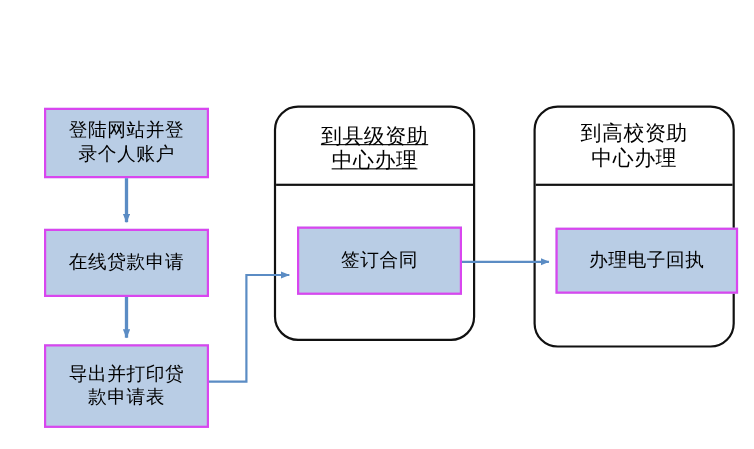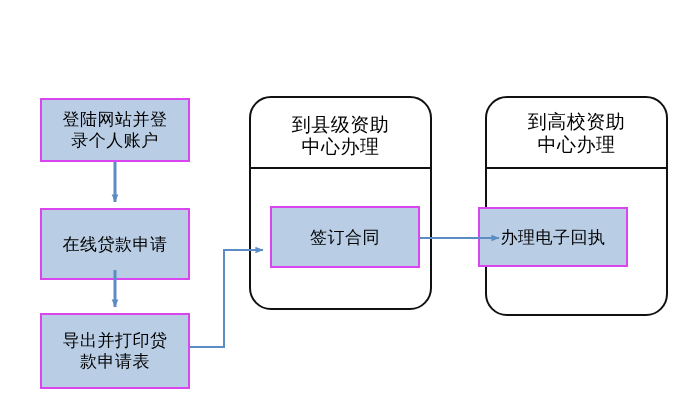--- a/index.html
+++ b/index.html
@@ -78,46 +78,46 @@
 <body>
 
 <div id="canvas">
 
 
   <div class="pbox" style="left:40px; top:98px; width:150px; height:64px;">
     <span>登陆网站并登
 录个人账户</span>
   </div>
 
-  <div class="pbox" style="left:40px; top:208px; width:150px; height:72px;">
+  <div class="pbox" style="left:40px; top:208px; width:150px; height:62px;">
     <span>在线贷款申请</span>
   </div>
 
   <div class="pbox" style="left:40px; top:313px; width:150px; height:76px;">
     <span>导出并打印贷
 款申请表</span>
   </div>
 
   <div class="lane" style="left:249px; top:96px; width:183px; height:214px;">
-    <div class="lane-header" style="height:74px;">到县级资助
+    <div class="lane-header" style="height:74px;text-decoration:underline;">到县级资助
 中心办理</div>
     <div class="lane-divider" style="top:69px;"></div>
   </div>
 
   <div class="pbox" style="left:270px; top:206px; width:150px; height:62px;">
     <span>签订合同</span>
   </div>
 
   <div class="lane" style="left:485px; top:96px; width:183px; height:220px;">
     <div class="lane-header" style="height:69px;">到高校资助
 中心办理</div>
     <div class="lane-divider" style="top:69px;"></div>
   </div>
 
-  <div class="pbox" style="left:478px; top:207px; width:150px; height:60px;">
+  <div class="pbox" style="left:505px; top:207px; width:166px; height:60px;">
     <span>办理电子回执</span>
   </div>
 
   <svg class="conn" viewBox="0 0 685 408" width="685" height="408">
     <defs>
       <marker id="ah" markerWidth="9" markerHeight="9" refX="7.6" refY="3.6" orient="auto" markerUnits="userSpaceOnUse">
         <path d="M0,0.3 L8,3.6 L0,6.9 z" fill="#5b8cc4"></path>
       </marker>
     </defs>
 

